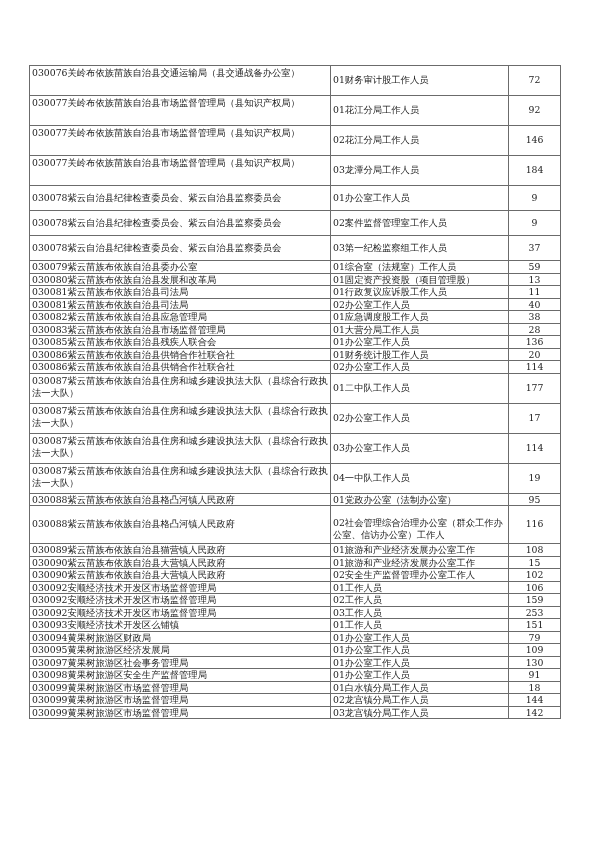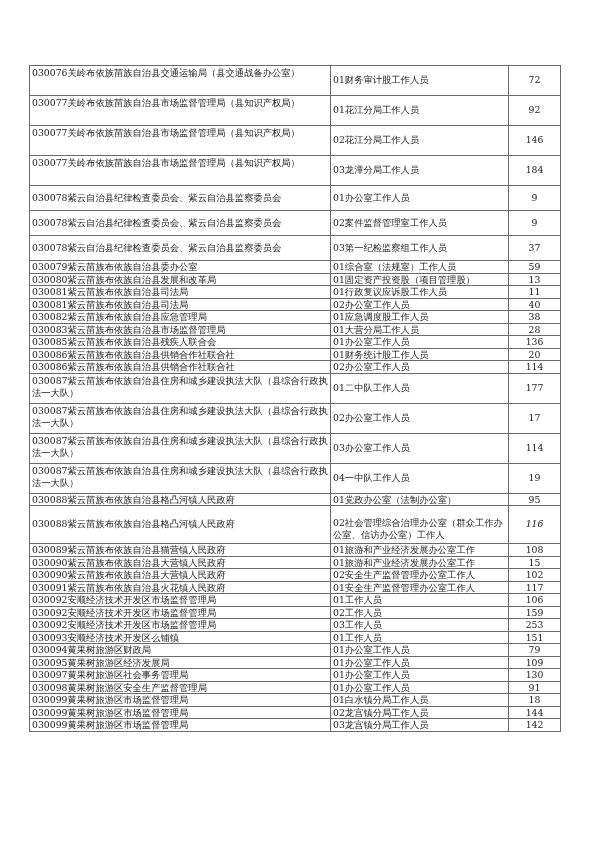--- a/index.html
+++ b/index.html
@@ -75,21 +75,21 @@
 
   
   tr.wrapPost td.post {
     white-space: normal;
     word-break: break-all;
     vertical-align: top;
     padding-top: 11px;
   }
   tr.wrapPost td { height: 26px; }
   tr.wrapPost td.unit { vertical-align: middle; }
-  tr.wrapPost td.num { vertical-align: middle; font-style: italic; }
+  tr.wrapPost td.num { vertical-align: middle; }
 </style>
 </head>
 <body>
 
 <div id="page">
   <div id="table-wrap">
     <table class="grid">
       <colgroup>
         <col class="c-unit">
         <col class="c-post">
@@ -215,25 +215,20 @@
             <td class="unit">030090紫云苗族布依族自治县大营镇人民政府</td>
             <td class="post">01旅游和产业经济发展办公室工作</td>
             <td class="num">15</td>
           </tr>
           <tr class="tight">
             <td class="unit">030090紫云苗族布依族自治县大营镇人民政府</td>
             <td class="post">02安全生产监督管理办公室工作人</td>
             <td class="num">102</td>
           </tr>
           <tr class="tight">
-            <td class="unit">030091紫云苗族布依族自治县火花镇人民政府</td>
-            <td class="post">01安全生产监督管理办公室工作人</td>
-            <td class="num">117</td>
-          </tr>
-          <tr class="tight">
             <td class="unit">030092安顺经济技术开发区市场监督管理局</td>
             <td class="post">01工作人员</td>
             <td class="num">106</td>
           </tr>
           <tr class="tight">
             <td class="unit">030092安顺经济技术开发区市场监督管理局</td>
             <td class="post">02工作人员</td>
             <td class="num">159</td>
           </tr>
           <tr class="tight">

